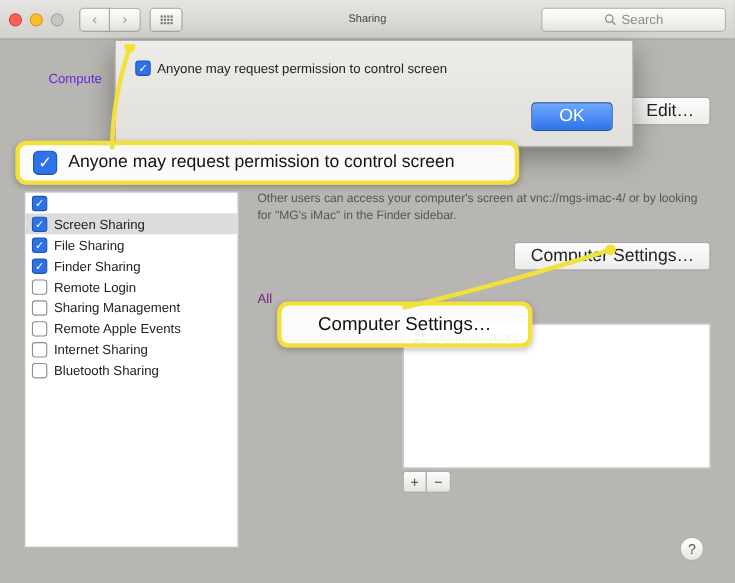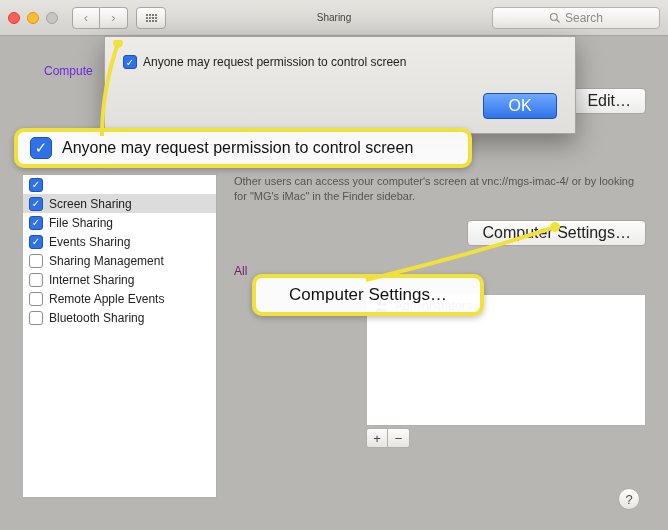--- a/index.html
+++ b/index.html
@@ -121,33 +121,37 @@
       <div class="service-item sel">
         <span class="chk on">✓</span>
         <span>Screen Sharing</span>
       </div>
       <div class="service-item">
         <span class="chk on">✓</span>
         <span>File Sharing</span>
       </div>
       <div class="service-item">
         <span class="chk on">✓</span>
-        <span>Events Sharing</span>
+        <span>Finder Sharing</span>
+      </div>
+      <div class="service-item">
+        <span class="chk"></span>
+        <span>Remote Login</span>
       </div>
       <div class="service-item">
         <span class="chk"></span>
         <span>Sharing Management</span>
       </div>
       <div class="service-item">
         <span class="chk"></span>
-        <span>Internet Sharing</span>
+        <span>Remote Apple Events</span>
       </div>
       <div class="service-item">
         <span class="chk"></span>
-        <span>Remote Apple Events</span>
+        <span>Internet Sharing</span>
       </div>
       <div class="service-item">
         <span class="chk"></span>
         <span>Bluetooth Sharing</span>
       </div>
     </div>
 
   <div class="right-pane">
     <div class="info-text">Other users can access your computer's screen at vnc://mgs-imac-4/ or by looking for "MG's iMac" in the Finder sidebar.</div>
     <span class="computer-settings-btn"><button class="mac-btn">Computer Settings…</button></span>

